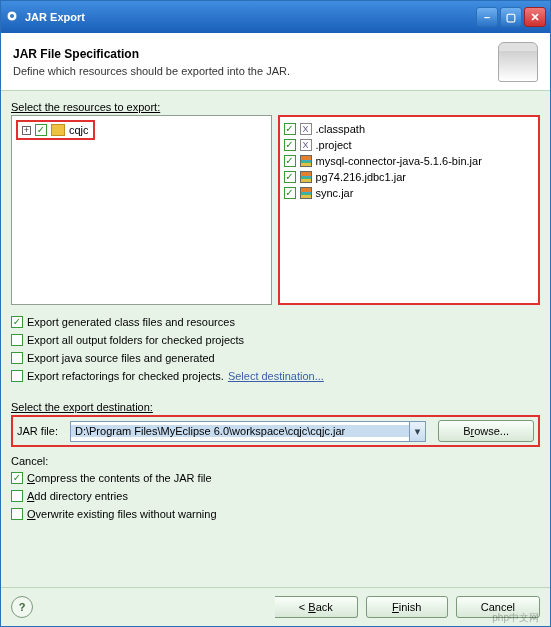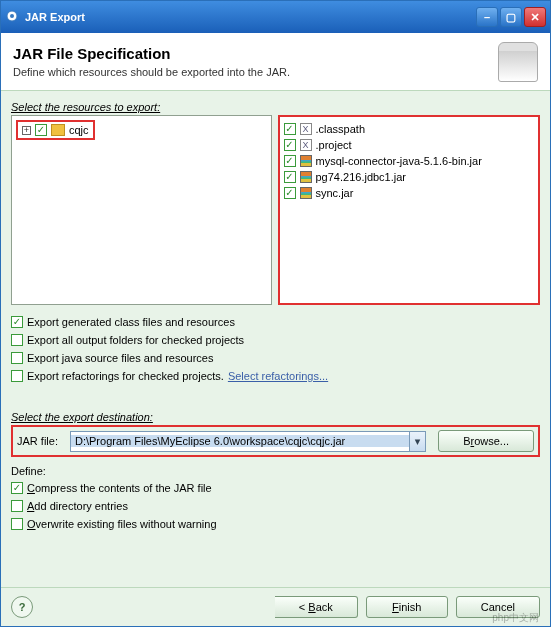--- a/index.html
+++ b/index.html
@@ -40,36 +40,36 @@
 }
 .wc-close { background: linear-gradient(to bottom, #f07a7a, #d03030); border-color: #a02020; }
 .header {
   background: #fff;
   padding: 8px 12px;
   display: flex;
   align-items: center;
   border-bottom: 1px solid #bcd8bc;
   min-height: 58px;
 }
-.header h1 { font-size: 15px; font-weight: bold; margin-bottom: 4px; color: #000; }
+.header h1 { font-size: 12px; font-weight: bold; margin-bottom: 4px; color: #000; }
 .header p { font-size: 11px; color: #333; }
 .jar-icon {
   width: 40px; height: 40px;
   border: 1px solid #aaa;
   border-radius: 6px 6px 3px 3px;
   background: linear-gradient(to bottom, #e0e0e0 20%, #cfcfcf 20%, #fff 100%);
   margin-left: auto;
 }
 .content {
   flex: 1;
   padding: 6px 10px 4px 10px;
   background: #e8f3e8;
   overflow: hidden;
 }
-.section-label { margin: 4px 0 2px 0; text-decoration: underline; font-style: italic; }
+.section-label { margin: 4px 0 2px 0; text-decoration: underline; }
 .tree-panes {
   display: flex;
   gap: 6px;
   height: 190px;
 }
 .pane {
   flex: 1;
   background: #fff;
   border: 1px solid #90a090;
   padding: 4px;
@@ -263,40 +263,40 @@
       <div class="opt-row">
         <span class="chk">✓</span>
         <span>Export generated class files and resources</span>
       </div>
       <div class="opt-row">
         <span class="chk"></span>
         <span>Export all output folders for checked projects</span>
       </div>
       <div class="opt-row">
         <span class="chk"></span>
-        <span>Export java source files and resources</span>
+        <span>Export java source files and generated</span>
       </div>
       <div class="opt-row">
         <span class="chk"></span>
         <span>Export refactorings for checked projects.</span>
-        <span class="link">Select refactorings...</span>
-      </div>
-    </div>
-
-    <div class="section-label" style="margin-top:26px;">Select the export destination:</div>
+        <span class="link">Select destination...</span>
+      </div>
+    </div>
+
+    <div class="section-label" style="margin-top:16px;">Select the export destination:</div>
     <div class="dest">
       <span>JAR file:</span>
       <div class="combo">
         <input type="text" value="D:\Program Files\MyEclipse 6.0\workspace\cqjc\cqjc.jar" style="">
         <div class="dd">▾</div>
       </div>
       <button class="btn">B<span class="u">r</span>owse...</button>
     </div>
 
-    <div style="margin-top:8px;">Define:</div>
+    <div style="margin-top:8px;">Cancel:</div>
     <div class="opts" style="margin-top:2px;">
       <div class="opt-row">
         <span class="chk">✓</span>
         <span><span class="u">C</span>ompress the contents of the JAR file</span>
       </div>
       <div class="opt-row">
         <span class="chk"></span>
         <span><span class="u">A</span>dd directory entries</span>
       </div>
       <div class="opt-row">

